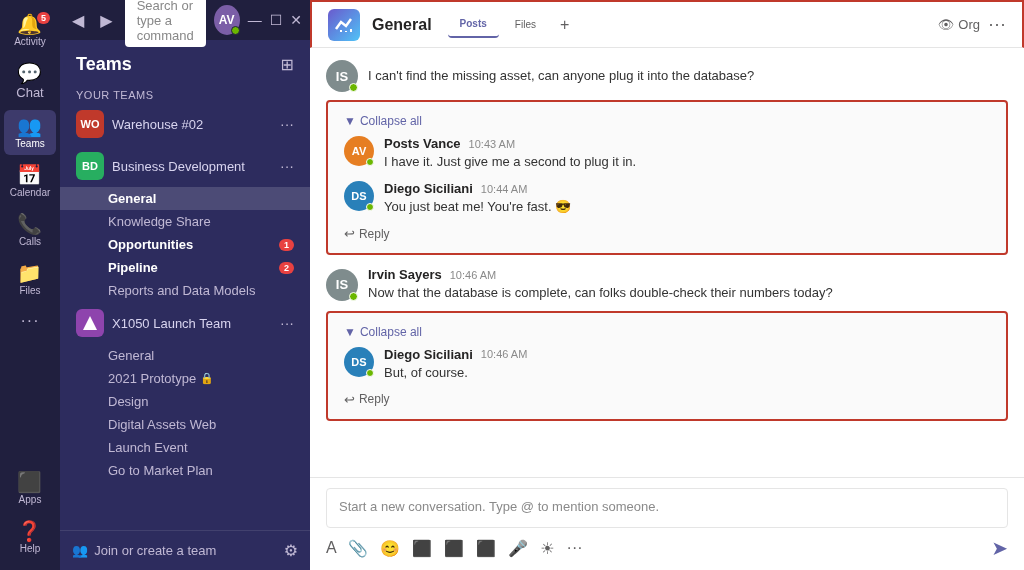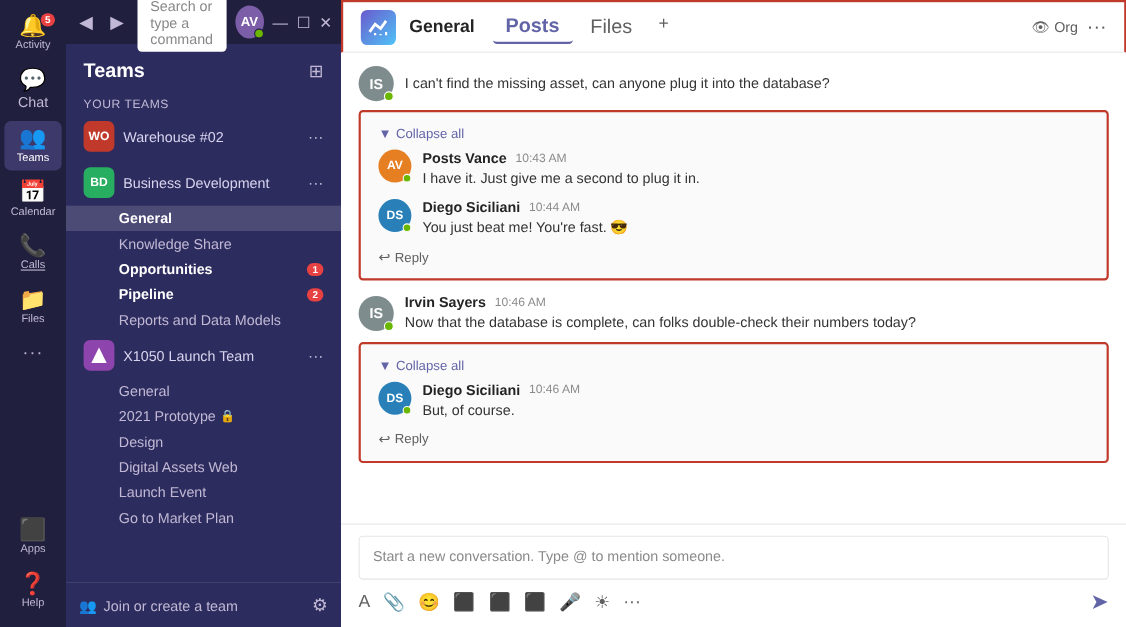--- a/index.html
+++ b/index.html
@@ -165,21 +165,21 @@
     .channel-icon {
       width: 32px; height: 32px; border-radius: 6px;
       background: linear-gradient(135deg, #6a5acd, #4fc3f7);
       display: flex; align-items: center; justify-content: center;
       color: #fff; font-size: 16px;
     }
     .channel-name { font-size: 16px; font-weight: 700; color: #252424; }
     .channel-tabs { display: flex; gap: 4px; margin-left: 4px; }
     .channel-tab {
       padding: 4px 12px;
-      font-size: 18px;
+      font-size: 10px;
       color: #616061;
       cursor: pointer;
       border-radius: 4px;
       border: none; background: none;
     }
     .channel-tab.active { color: #6264a7; border-bottom: 2px solid #6264a7; font-weight: 600; }
     .tab-add { font-size: 16px; color: #616061; cursor: pointer; padding: 4px 8px; }
     .channel-actions { margin-left: auto; display: flex; align-items: center; gap: 8px; }
     .org-btn { display: flex; align-items: center; gap: 4px; font-size: 13px; color: #616061; cursor: pointer; }
 
@@ -287,21 +287,21 @@
   <div class="icon-bar-item active">
     <span class="icon-symbol">👥</span>
     <span style="font-size:10px;color:#fff;">Teams</span>
   </div>
   <div class="icon-bar-item">
     <span class="icon-symbol">📅</span>
     <span style="font-size:10px;color:#c0b8d4;">Calendar</span>
   </div>
   <div class="icon-bar-item">
     <span class="icon-symbol">📞</span>
-    <span style="font-size:10px;color:#c0b8d4;text-decoration:underline;">Calls</span>
+    <span style="font-size:10px;color:#c0b8d4;">Calls</span>
   </div>
   <div class="icon-bar-item">
     <span class="icon-symbol">📁</span>
     <span style="font-size:10px;color:#c0b8d4;">Files</span>
   </div>
   <div class="icon-bar-item">
     <span style="font-size:16px;color:#c0b8d4;letter-spacing:1px;">···</span>
   </div>
   <div class="icon-bar-bottom">
     <div class="icon-bar-item">

